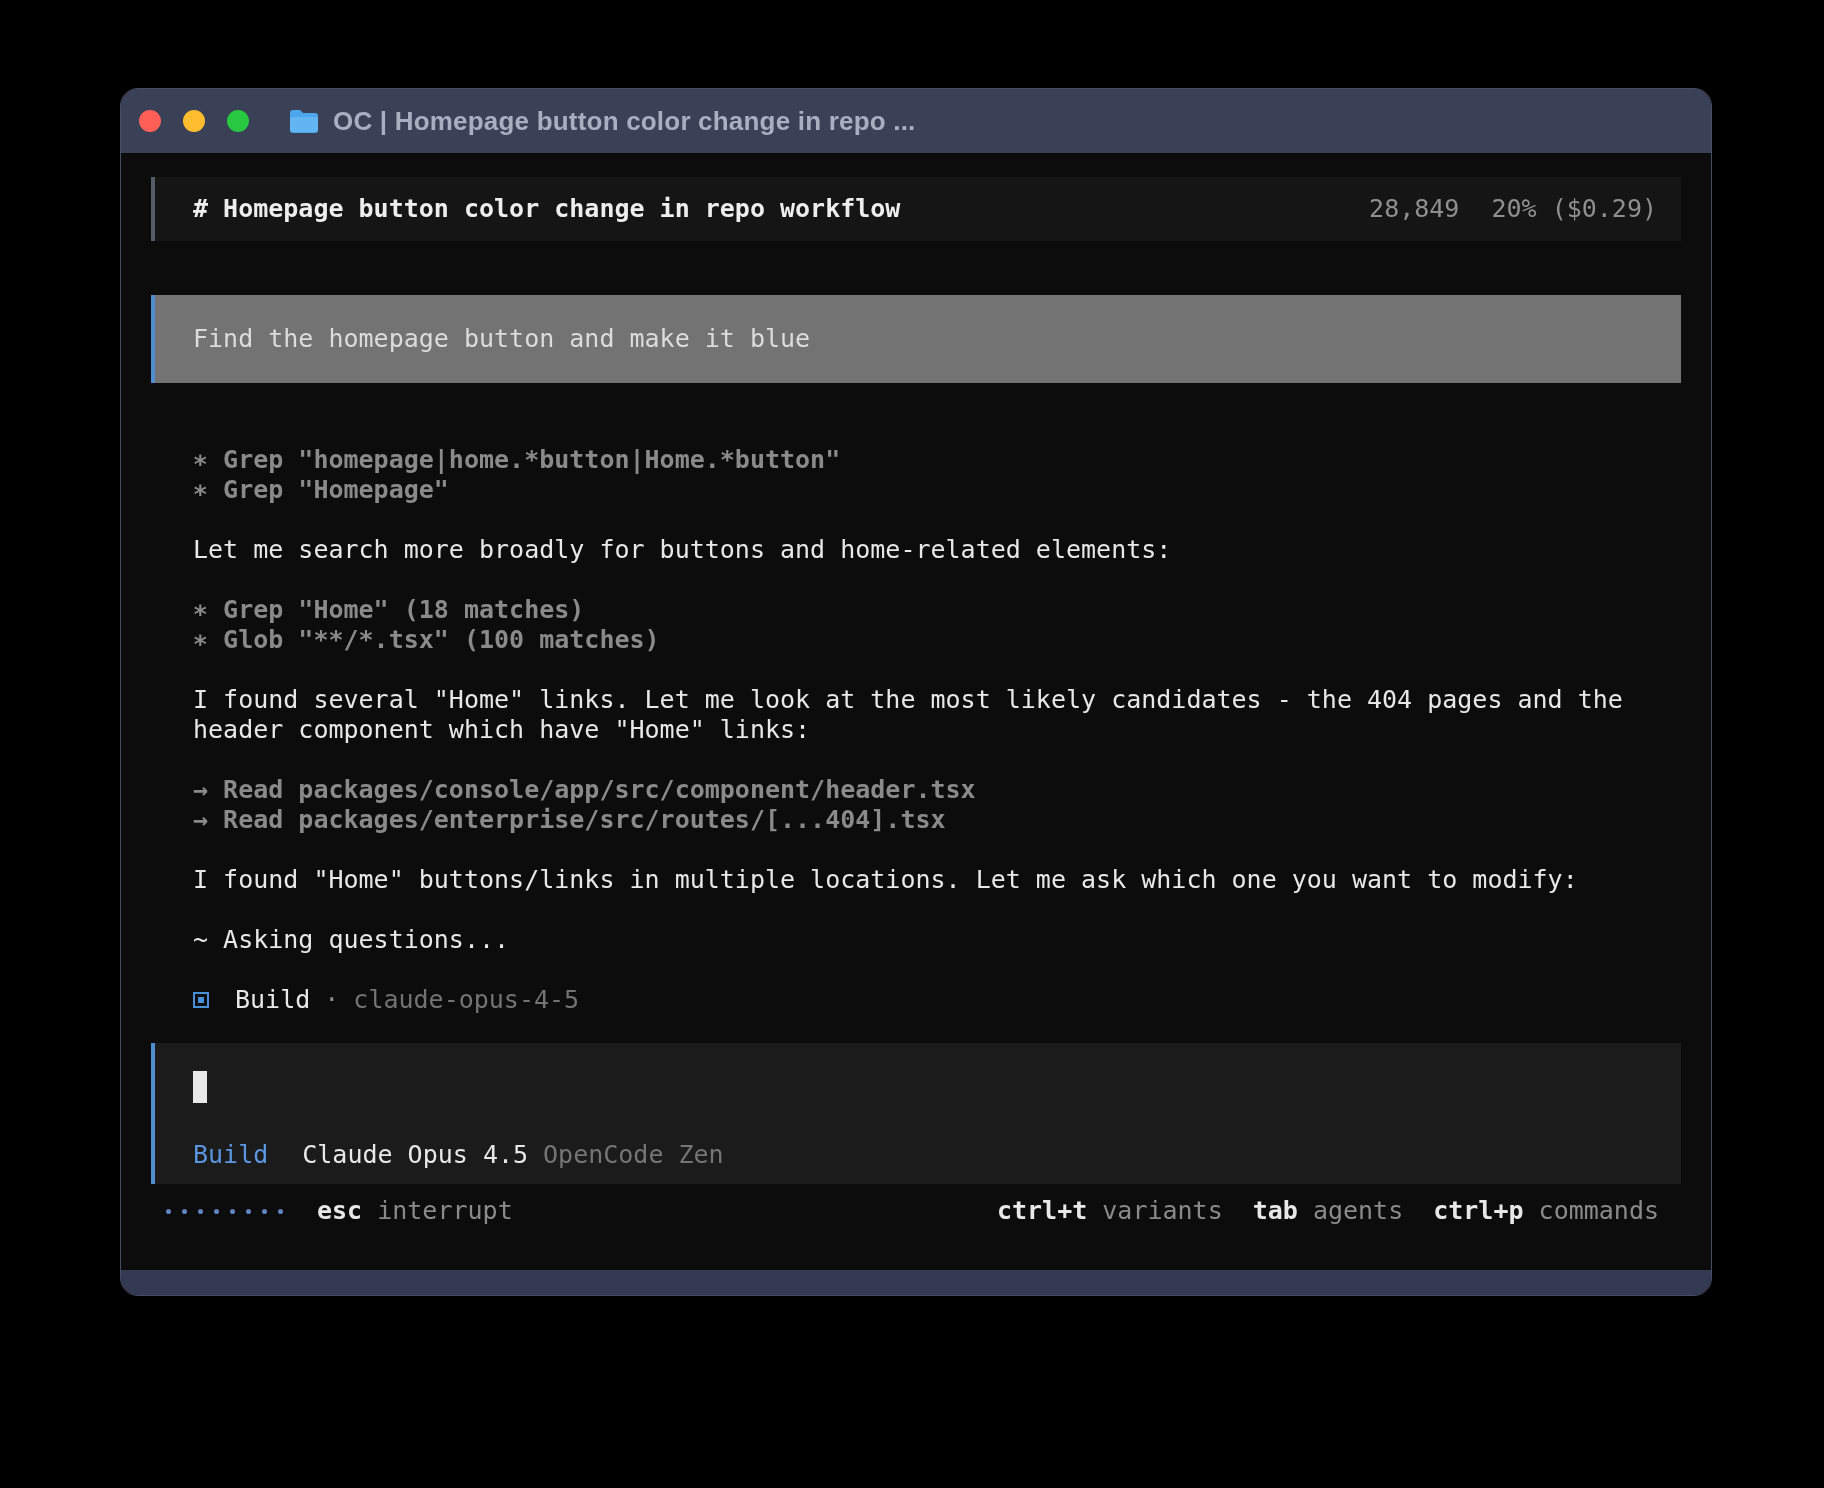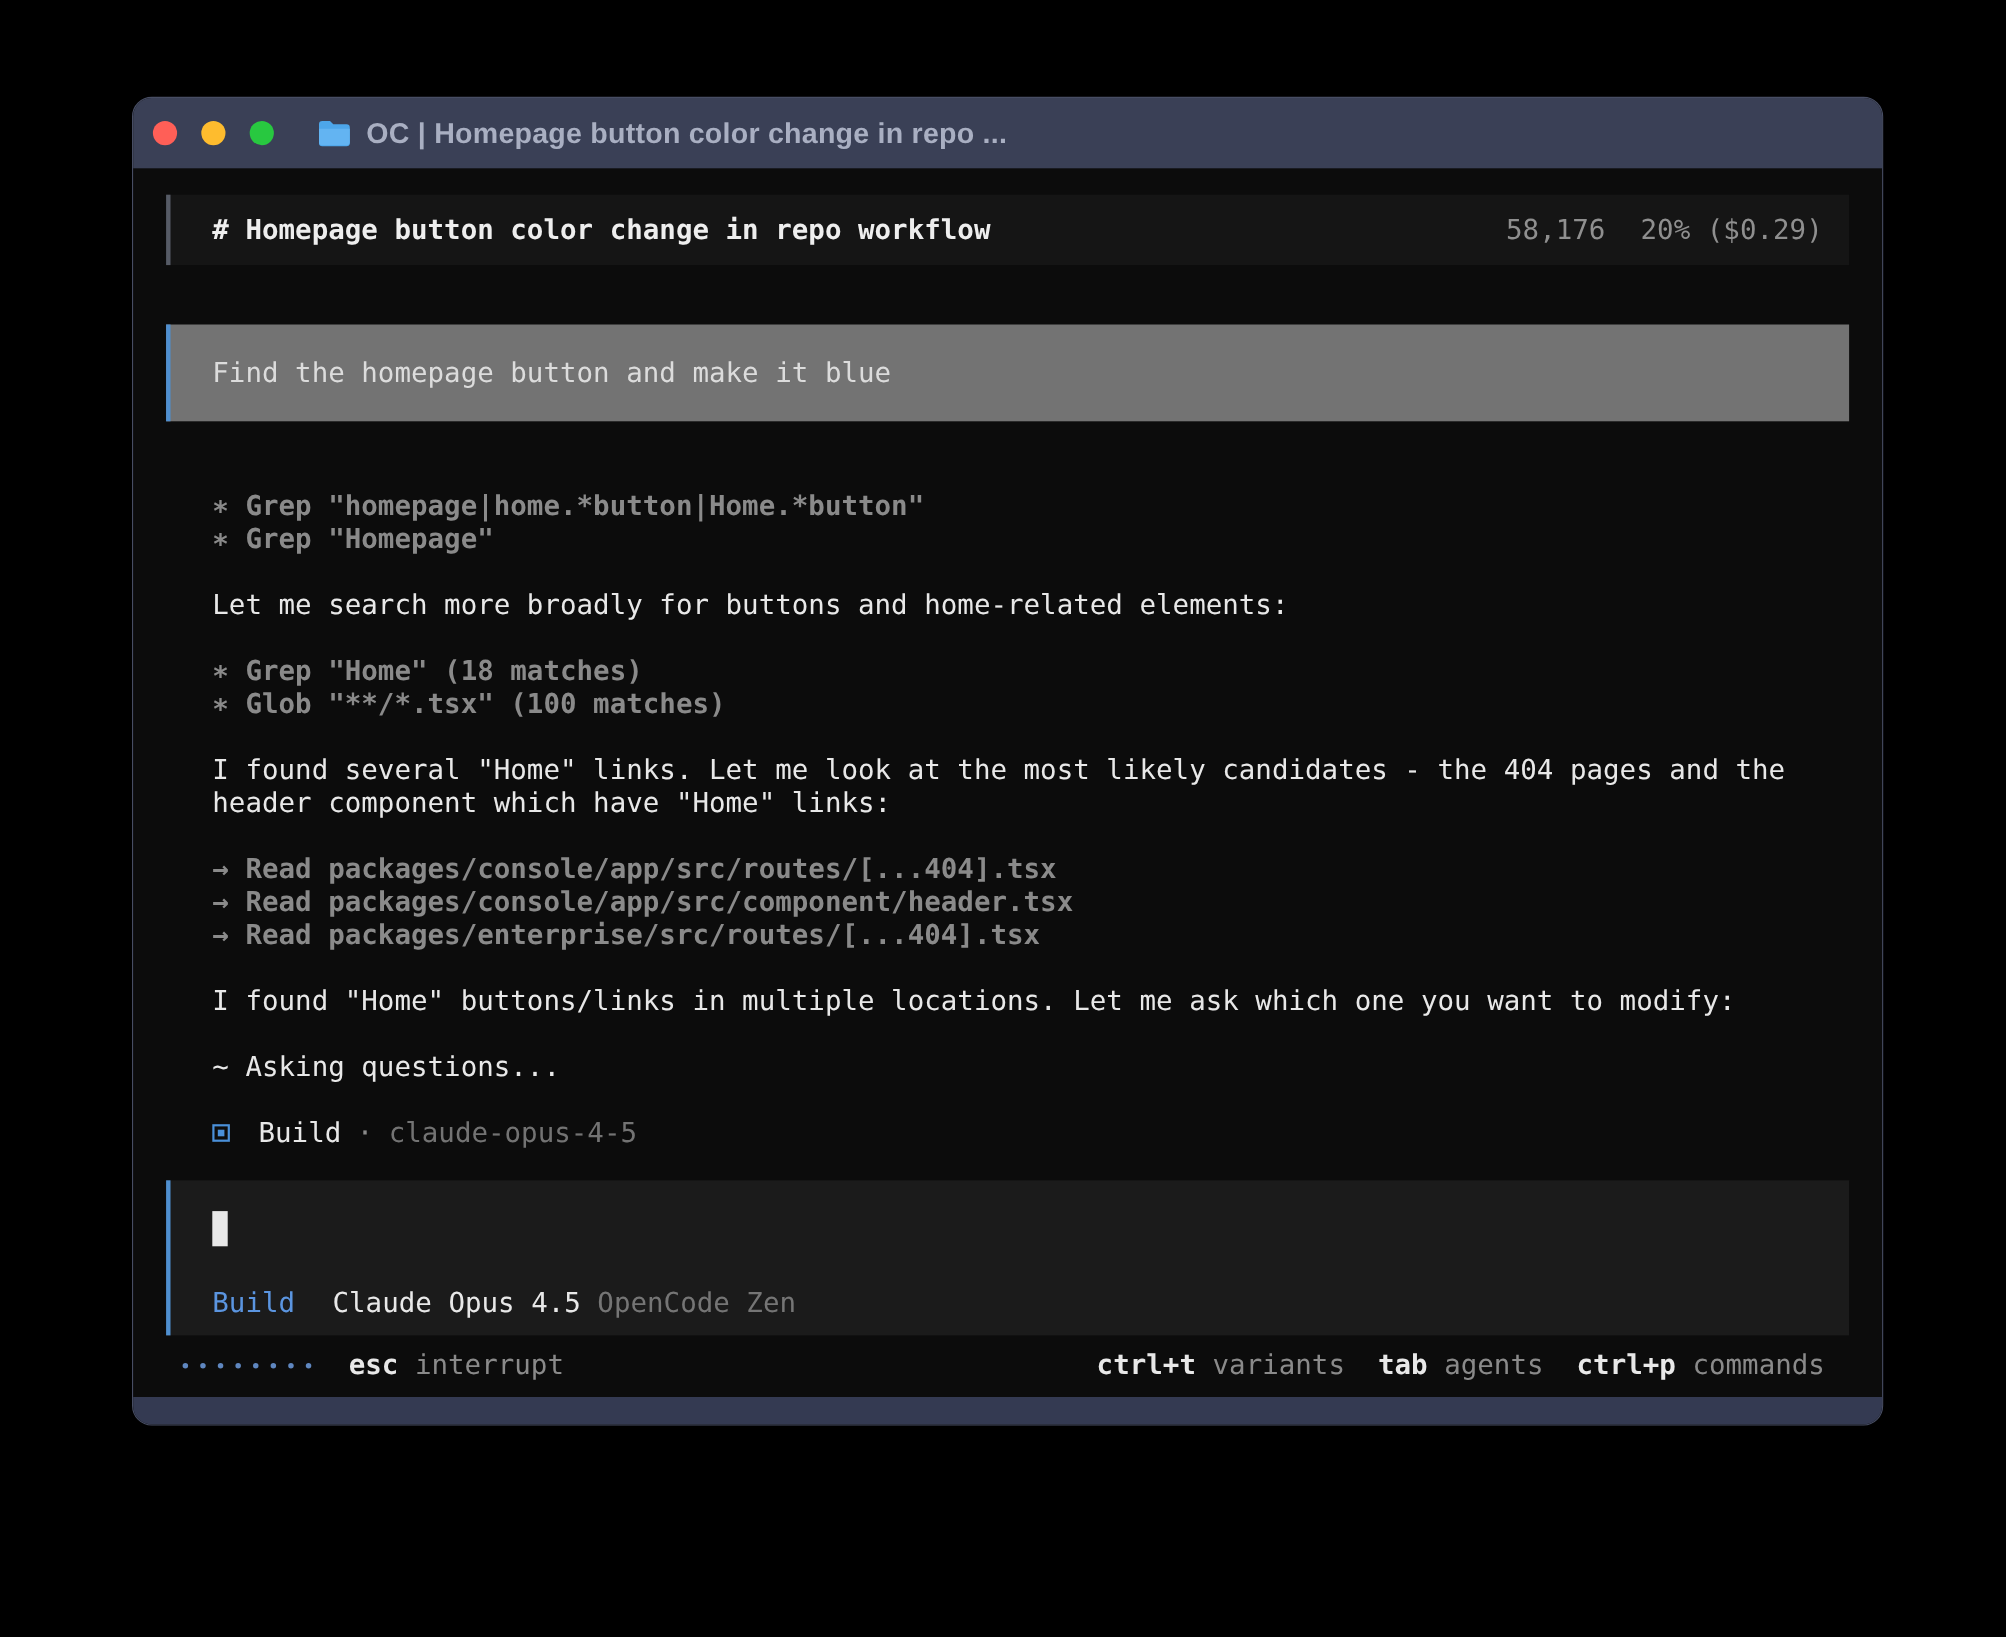--- a/index.html
+++ b/index.html
@@ -166,21 +166,21 @@
       </svg>
     </span>
     <span class="win-title">OC | Homepage button color change in repo ...</span>
   </div>
 
   <div class="content">
 
     <div class="block header-block">
       <span class="header-title"># Homepage button color change in repo workflow</span>
       <span class="header-stats">
-        <span>58,176</span>
+        <span>28,849</span>
         <span>20% ($0.29)</span>
       </span>
     </div>
 
     <div class="block user-block">
       <span>Find the homepage button and make it blue</span>
     </div>
 
     <div class="transcript">
         <div class="t-line blank"></div>
@@ -188,21 +188,20 @@
         <div class="t-line dim">∗ Grep "Homepage"</div>
         <div class="t-line blank"></div>
         <div class="t-line normal">Let me search more broadly for buttons and home-related elements:</div>
         <div class="t-line blank"></div>
         <div class="t-line dim">∗ Grep "Home" (18 matches)</div>
         <div class="t-line dim">∗ Glob "**/*.tsx" (100 matches)</div>
         <div class="t-line blank"></div>
         <div class="t-line normal">I found several "Home" links. Let me look at the most likely candidates - the 404 pages and the</div>
         <div class="t-line normal">header component which have "Home" links:</div>
         <div class="t-line blank"></div>
-        <div class="t-line dim">→ Read packages/console/app/src/routes/[...404].tsx</div>
         <div class="t-line dim">→ Read packages/console/app/src/component/header.tsx</div>
         <div class="t-line dim">→ Read packages/enterprise/src/routes/[...404].tsx</div>
         <div class="t-line blank"></div>
         <div class="t-line normal">I found "Home" buttons/links in multiple locations. Let me ask which one you want to modify:</div>
         <div class="t-line blank"></div>
         <div class="t-line normal">~ Asking questions...</div>
         <div class="t-line blank"></div>
       </div>
 
     <div class="agent-line">

